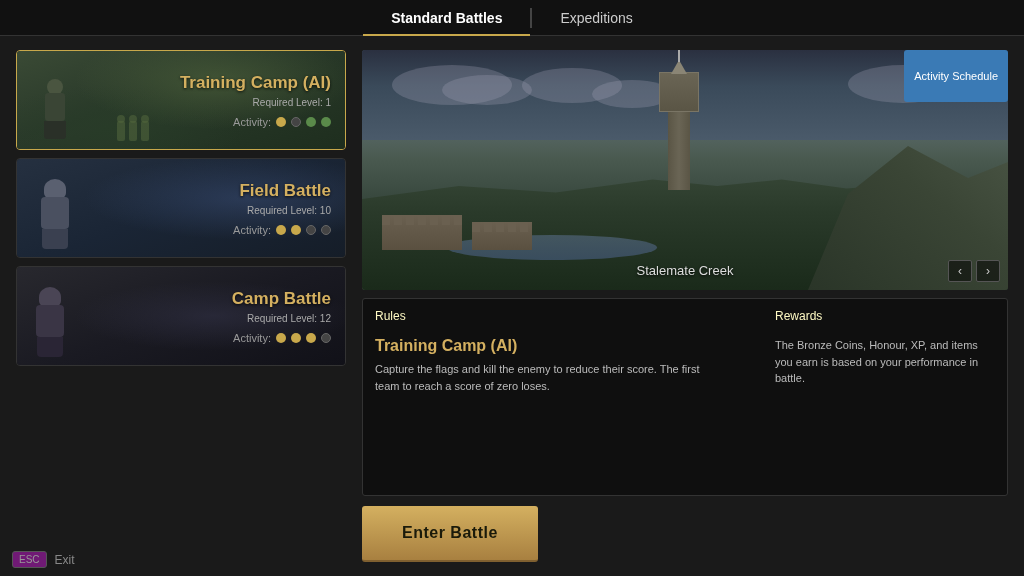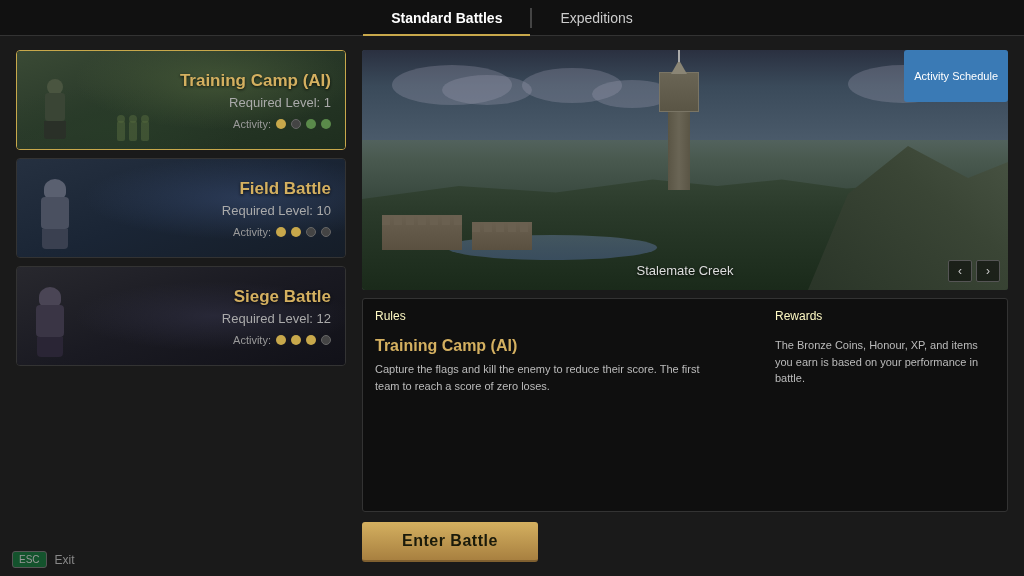--- a/index.html
+++ b/index.html
@@ -104,21 +104,21 @@
     }
 
     .battle-title {
       font-size: 17px;
       font-weight: bold;
       color: #d4b060;
       text-shadow: 0 1px 3px rgba(0,0,0,0.8);
       margin-bottom: 4px;
     }
     .battle-level {
-      font-size: 13px;
+      font-size: 10px;
       color: #aaa;
       margin-bottom: 8px;
       text-align: right;
     }
     .battle-activity {
       font-size: 11px;
       color: #aaa;
       display: flex;
       align-items: center;
       justify-content: flex-end;
@@ -499,39 +499,39 @@
     .enter-battle-container {
       margin-top: 10px;
       display: flex;
       justify-content: flex-start;
     }
     .enter-battle-btn {
       background: linear-gradient(to bottom, #d4b060 0%, #a88040 100%);
       color: #1a1a0a;
       font-size: 16px;
       font-weight: bold;
-      padding: 10px 40px;
+      padding: 18px 40px;
       border: none;
       border-radius: 3px;
       cursor: pointer;
       letter-spacing: 0.5px;
       border-bottom: 2px solid #806030;
     }
 
     
     .esc-area {
       position: absolute;
       bottom: 8px;
       left: 12px;
       display: flex;
       align-items: center;
       gap: 8px;
     }
     .esc-key {
-      background: #14532d;
+      background: #701a75;
       border: 1px solid #555;
       border-radius: 3px;
       padding: 2px 6px;
       font-size: 10px;
       color: #999;
     }
     .esc-label {
       font-size: 12px;
       color: #888;
     }
@@ -637,21 +637,21 @@
     <div class="battle-card">
       <div class="card-bg-art bg-siege"></div>
       <div class="card-figure">
         <div class="figure-knight" style="left:10px;">
           <div class="helmet" style="background:#4a4555;"></div>
           <div class="armor" style="background:#3a3545;"></div>
           <div class="legs" style="background:#2a2535;"></div>
         </div>
       </div>
       <div class="battle-card-content">
-        <div class="battle-title">Siege Battle</div>
+        <div class="battle-title">Camp Battle</div>
         <div class="battle-level">Required Level: 12</div>
         <div class="battle-activity">
           <span class="activity-label">Activity:</span>
           <span class="activity-dot dot-yellow"></span>
           <span class="activity-dot dot-yellow"></span>
           <span class="activity-dot dot-yellow"></span>
           <span class="activity-dot dot-dark"></span>
         </div>
       </div>
     </div>

